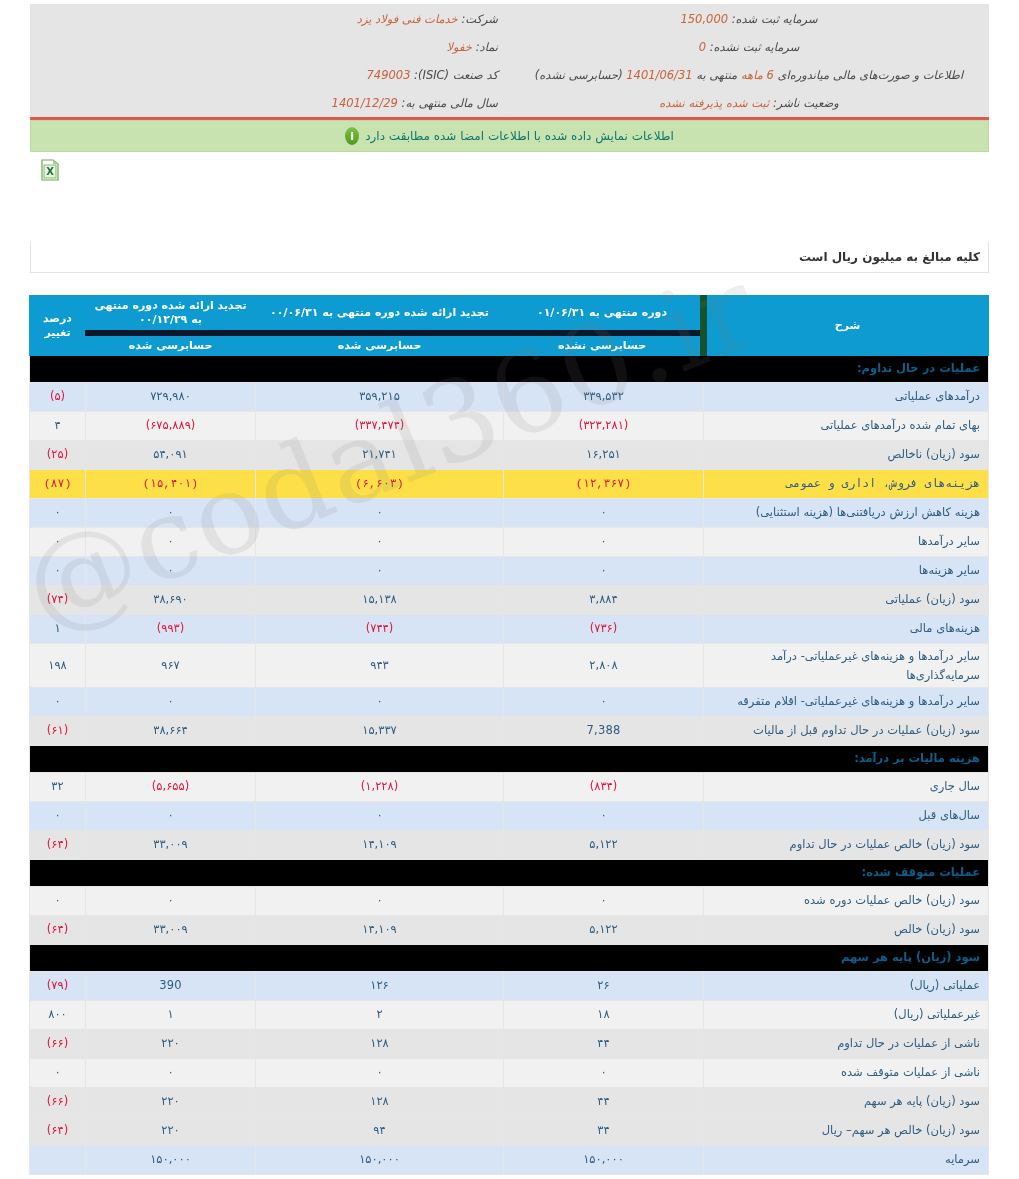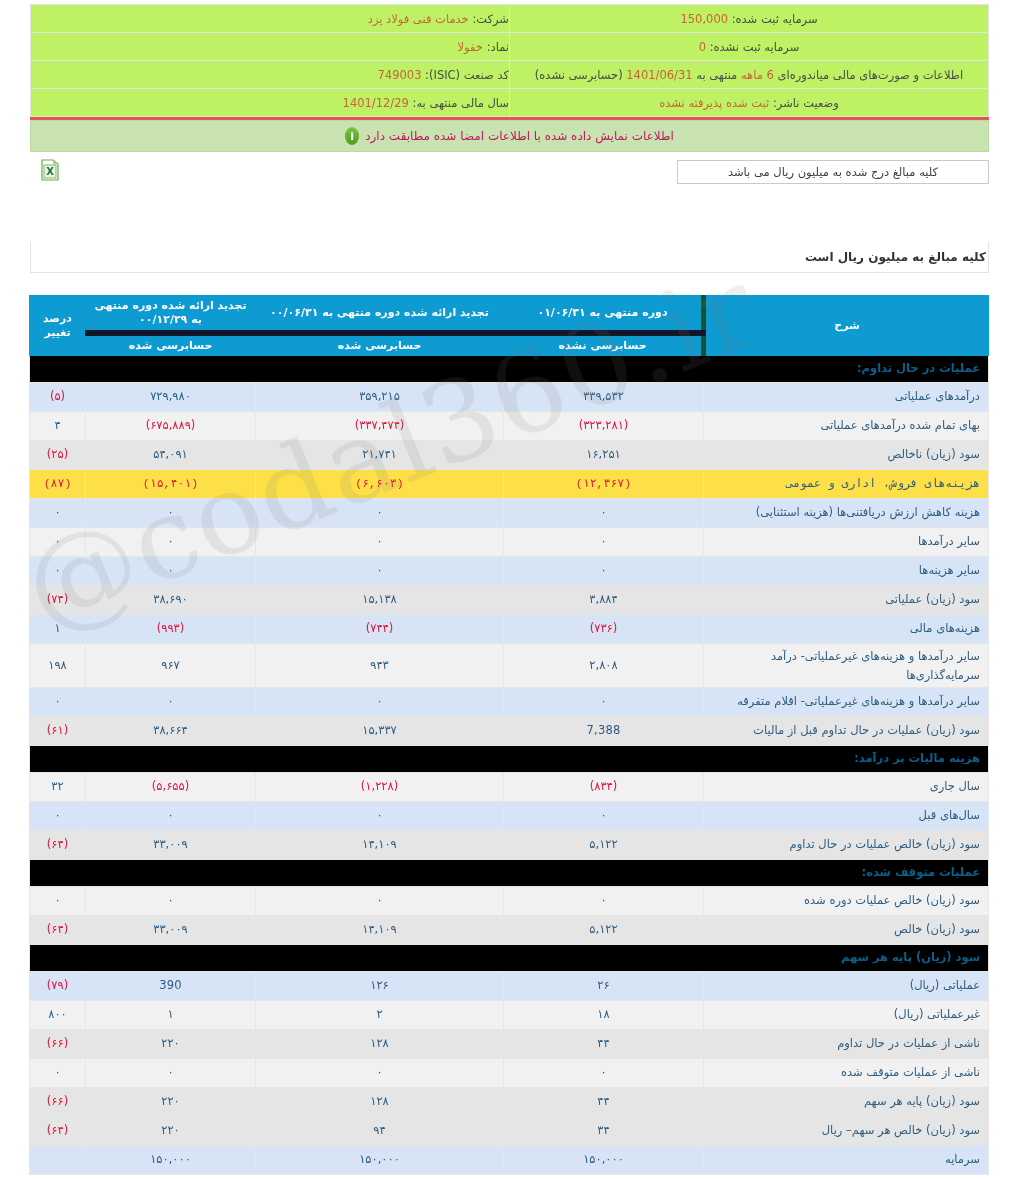--- a/index.html
+++ b/index.html
@@ -11,45 +11,46 @@
     -webkit-font-smoothing:antialiased;
   }
   .page{position:relative;width:1019px;height:1179px;overflow:hidden;}
 
   
   .idwrap{padding:4px 30px 0 30px;}
   table.idtbl{width:959px;border-collapse:collapse;table-layout:fixed;}
   table.idtbl td{
     border:1px solid #e3e3e3;
     height:23px;
-    padding:2px 0;
+    padding:2px 11px;
     font-size:11.5px;
     vertical-align:middle;
-    background:#bef264;
+    background:#e5e5e5;
     white-space:nowrap;
     overflow:hidden;
+    font-style:italic;
   }
   .lbl{color:#4a4a4a;}
   .val{color:#c8623a;}
   td.cellR{text-align:right;}
   td.cellL{text-align:center;}
 
   
   .redrule{margin:0 30px;height:3px;background:#e2574c;}
 
   
   .greenbar{
     margin:0 30px;
     height:30px;
     background:#c9e3b0;
     border:1px solid #bcd9a2;
     display:flex;align-items:center;justify-content:center;
     gap:6px;
   }
-  .greenbar .txt{color:#be185d;font-size:12px;}
+  .greenbar .txt{color:#0f766e;font-size:12px;}
   .info-ico{
     width:14px;height:18px;border-radius:7px/9px;
     background:linear-gradient(180deg,#7ec242,#4e9b20);
     color:#fff;font-weight:bold;font-size:11px;
     display:inline-flex;align-items:center;justify-content:center;
     line-height:1;
   }
 
   
   .noterow{margin:8px 30px 0 30px;position:relative;height:26px;}
@@ -66,38 +67,38 @@
 
   
   .sectwrap{margin:56px 30px 0 30px;}
   .sectbar{
     background:#0d9bd2;color:#fff;font-weight:bold;font-size:12px;
     height:26px;display:flex;align-items:center;
     padding:0 10px;
   }
   .sectnote{
     border:1px solid #e3e3e3;border-top:none;background:#fff;
-    height:30px;display:flex;align-items:center;padding:0 2px;
+    height:30px;display:flex;align-items:center;padding:0 8px;
     font-weight:bold;font-size:12px;color:#333;
   }
 
   
   .fintwrap{margin:22px 30px 0 30px;}
   table.fin{
     width:959px;border-collapse:collapse;table-layout:fixed;
     font-size:11.5px;
   }
   table.fin th{
     background:#0d9bd2;color:#fff;font-weight:bold;
     border:1px solid #0d9bd2;
     padding:3px 6px;
     font-size:11px;
     line-height:1.25;
   }
-  table.fin th.hdesc{border-left:5px solid #14532d;}
+  table.fin th.hdesc{border-left:7px solid #14532d;}
   table.fin th.sub{
     border-top:6px solid #0f172a;
     font-weight:bold;
   }
   table.fin td{
     border:1px solid #e6e6e6;
     padding:3px 8px;
     height:22px;
     vertical-align:middle;
     line-height:1.35;
@@ -189,23 +190,20 @@
   </div>
 
   <div class="redrule"></div>
 
   <div class="greenbar">
     <span class="txt">اطلاعات نمایش داده شده با اطلاعات امضا شده مطابقت دارد</span>
     <span class="info-ico">i</span>
   </div>
 
   <div class="noterow">
-    <div class="notebox">
-      <span>کلیه مبالغ درج شده به میلیون ریال می باشد</span>
-    </div>
     <span class="xls">
       <svg viewBox="0 0 20 24" width="20" height="24" aria-hidden="true">
         <path d="M2 2 h11 l5 4 v16 h-16 z" fill="#ffffff" stroke="#6aa84f" stroke-width="1.2"></path>
         <path d="M13 2 v4 h5 z" fill="#a8d08d"></path>
         <rect x="4" y="7" width="12" height="13" fill="#e8f3e0" stroke="#6aa84f" stroke-width="0.8"></rect>
         <text x="10" y="17" font-size="10" font-weight="bold" fill="#1e7145" text-anchor="middle" font-family="DejaVu Sans">X</text>
       </svg>
     </span>
   </div>
 

